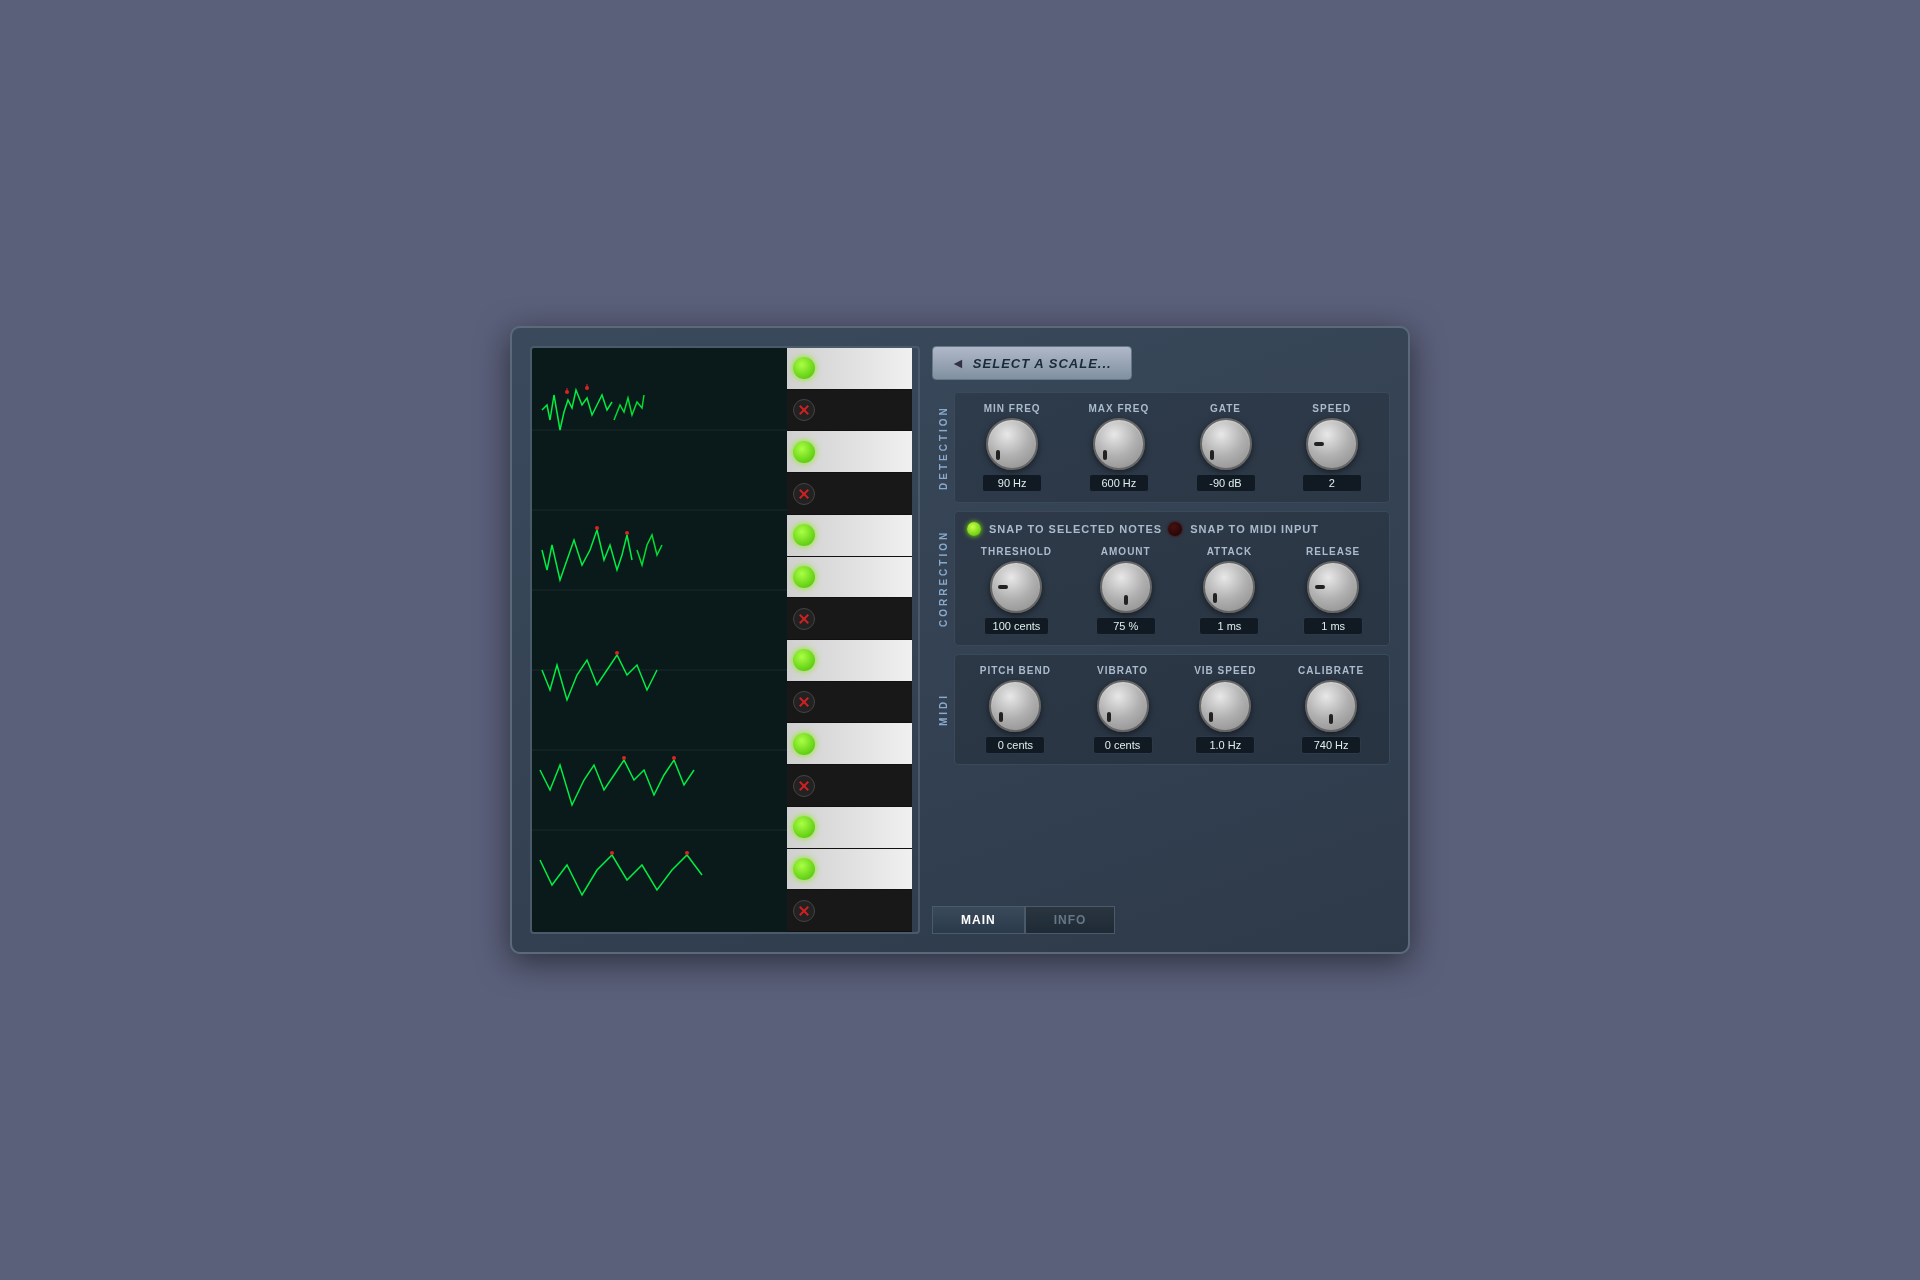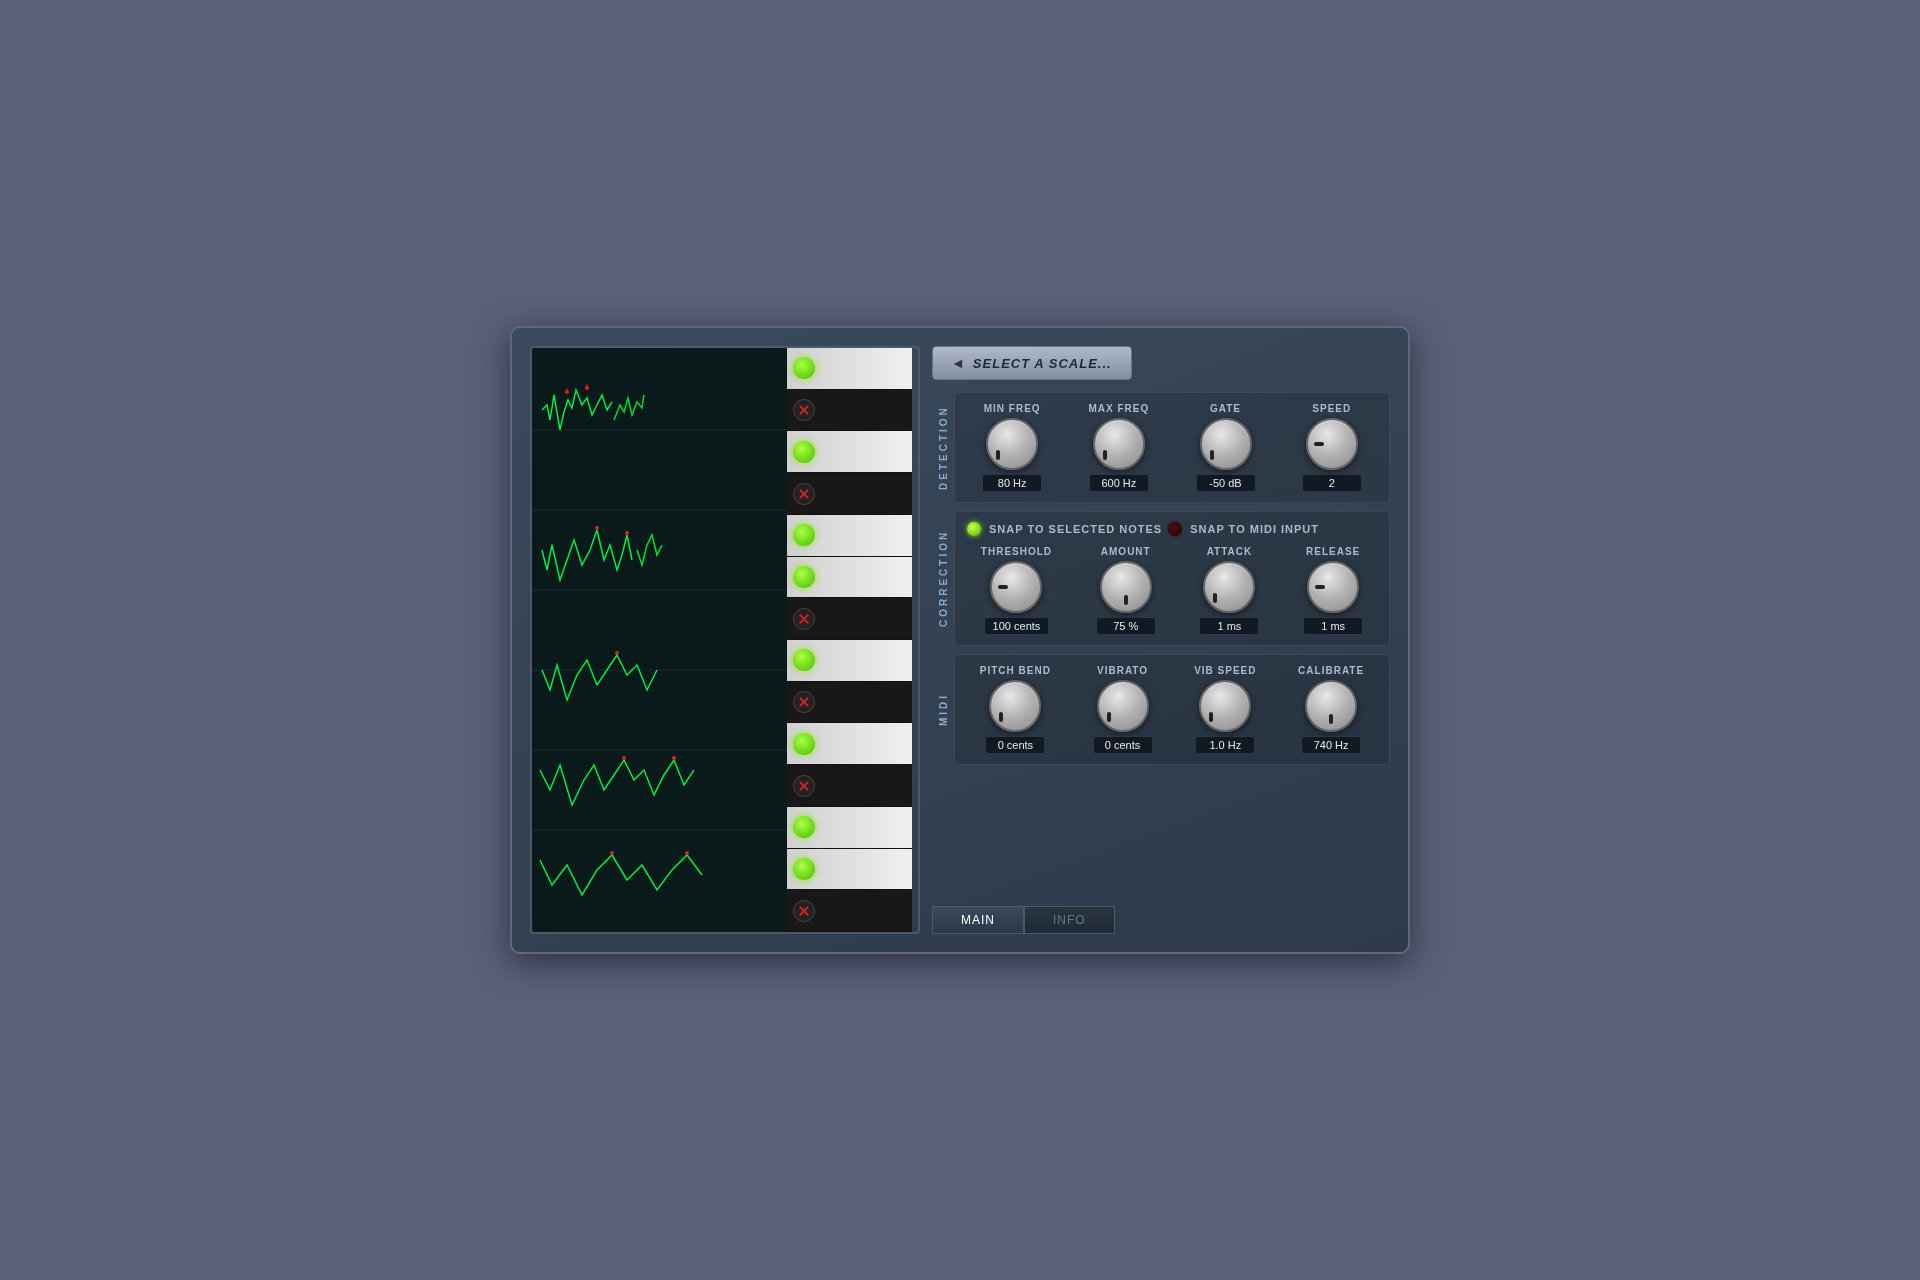--- a/index.html
+++ b/index.html
@@ -341,21 +341,21 @@
     .bottom-tabs {
       display: flex;
       gap: 0;
       margin-top: 10px;
       align-self: flex-start;
     }
 
     .tab {
       padding: 6px 28px;
       font-size: 12px;
-      font-weight: normal;
+      font-weight: bold;
       cursor: pointer;
       border: 1px solid #4a5a6a;
       color: #aabbcc;
       text-transform: uppercase;
       letter-spacing: 1px;
     }
 
     .tab.active {
       background: linear-gradient(180deg, #3a4a5a 0%, #2a3a4a 100%);
       color: #ffffff;
@@ -474,31 +474,31 @@
 
       <div class="sections">
 
         <div class="section">
           <div class="section-label">Detection</div>
           <div class="section-content">
             <div class="knobs-row" id="detection-knobs">
             <div class="knob-group">
                   <div class="knob-label">Min Freq</div>
                   <div class="knob dot-bottom-left"></div>
-                  <div class="knob-value">80 Hz</div>
+                  <div class="knob-value">90 Hz</div>
                 </div>
                 <div class="knob-group">
                   <div class="knob-label">Max Freq</div>
                   <div class="knob dot-bottom-left"></div>
                   <div class="knob-value">600 Hz</div>
                 </div>
                 <div class="knob-group">
                   <div class="knob-label">Gate</div>
                   <div class="knob dot-bottom-left"></div>
-                  <div class="knob-value">-50 dB</div>
+                  <div class="knob-value">-90 dB</div>
                 </div>
                 <div class="knob-group">
                   <div class="knob-label">Speed</div>
                   <div class="knob dot-left"></div>
                   <div class="knob-value">2</div>
                 </div>
               </div>
           </div>
         </div>
 

